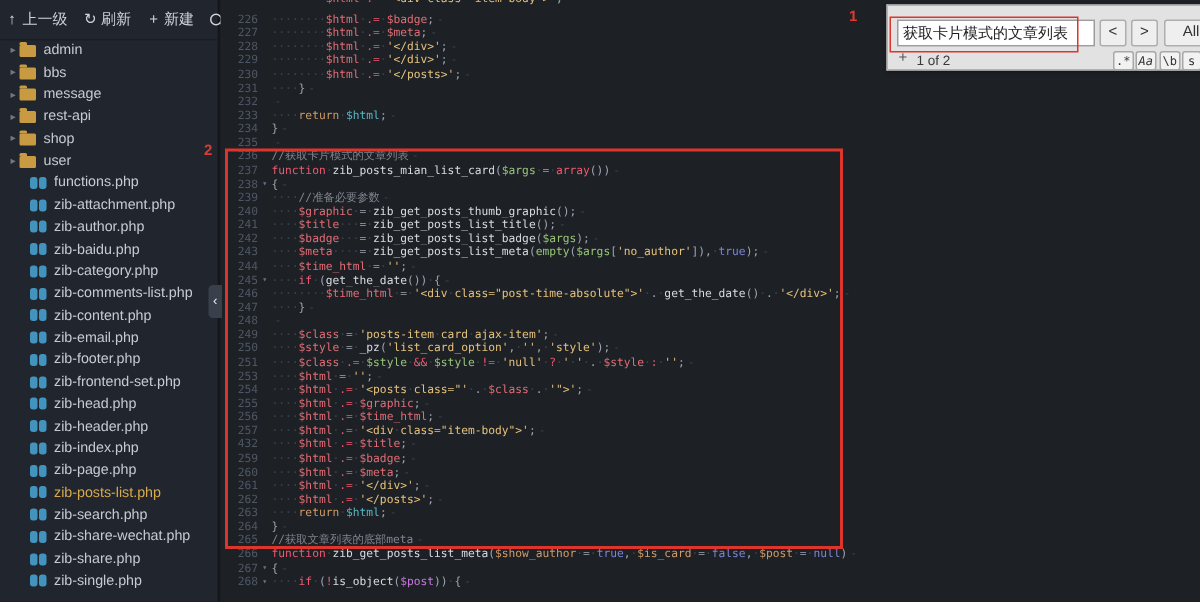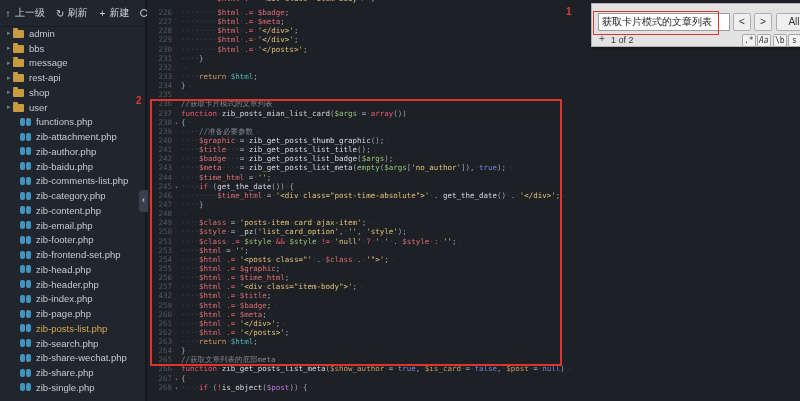--- a/index.html
+++ b/index.html
@@ -124,26 +124,26 @@
         <span class="lbl">zib-author.php</span>
       </div>
       <div class="titem">
         <span class="noarrow"></span>
         <span class="ico-php"></span>
         <span class="lbl">zib-baidu.php</span>
       </div>
       <div class="titem">
         <span class="noarrow"></span>
         <span class="ico-php"></span>
+        <span class="lbl">zib-category.php</span>
+      </div>
+      <div class="titem">
+        <span class="noarrow"></span>
+        <span class="ico-php"></span>
         <span class="lbl">zib-comments-list.php</span>
-      </div>
-      <div class="titem">
-        <span class="noarrow"></span>
-        <span class="ico-php"></span>
-        <span class="lbl">zib-category.php</span>
       </div>
       <div class="titem">
         <span class="noarrow"></span>
         <span class="ico-php"></span>
         <span class="lbl">zib-content.php</span>
       </div>
       <div class="titem">
         <span class="noarrow"></span>
         <span class="ico-php"></span>
         <span class="lbl">zib-email.php</span>

